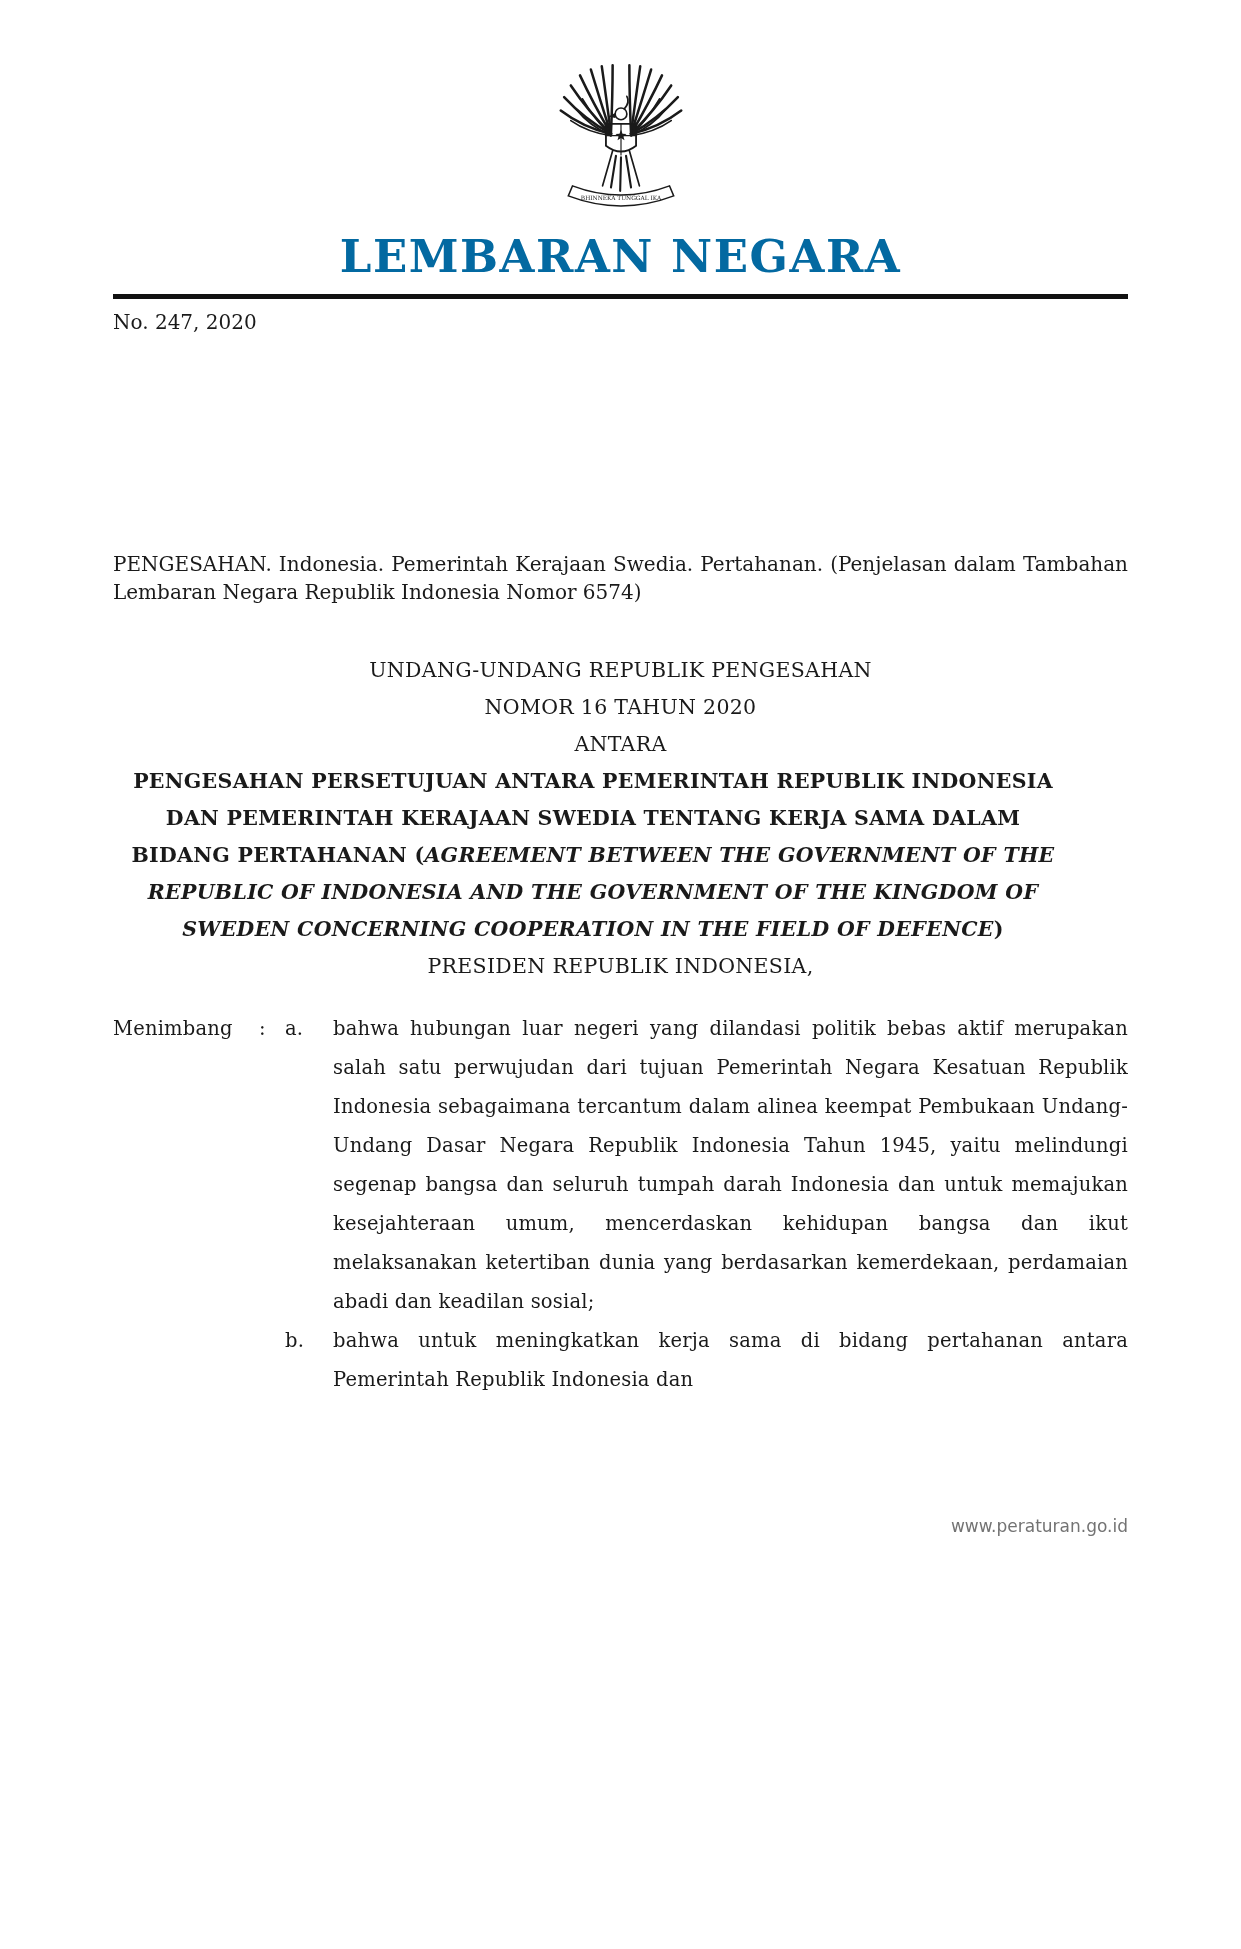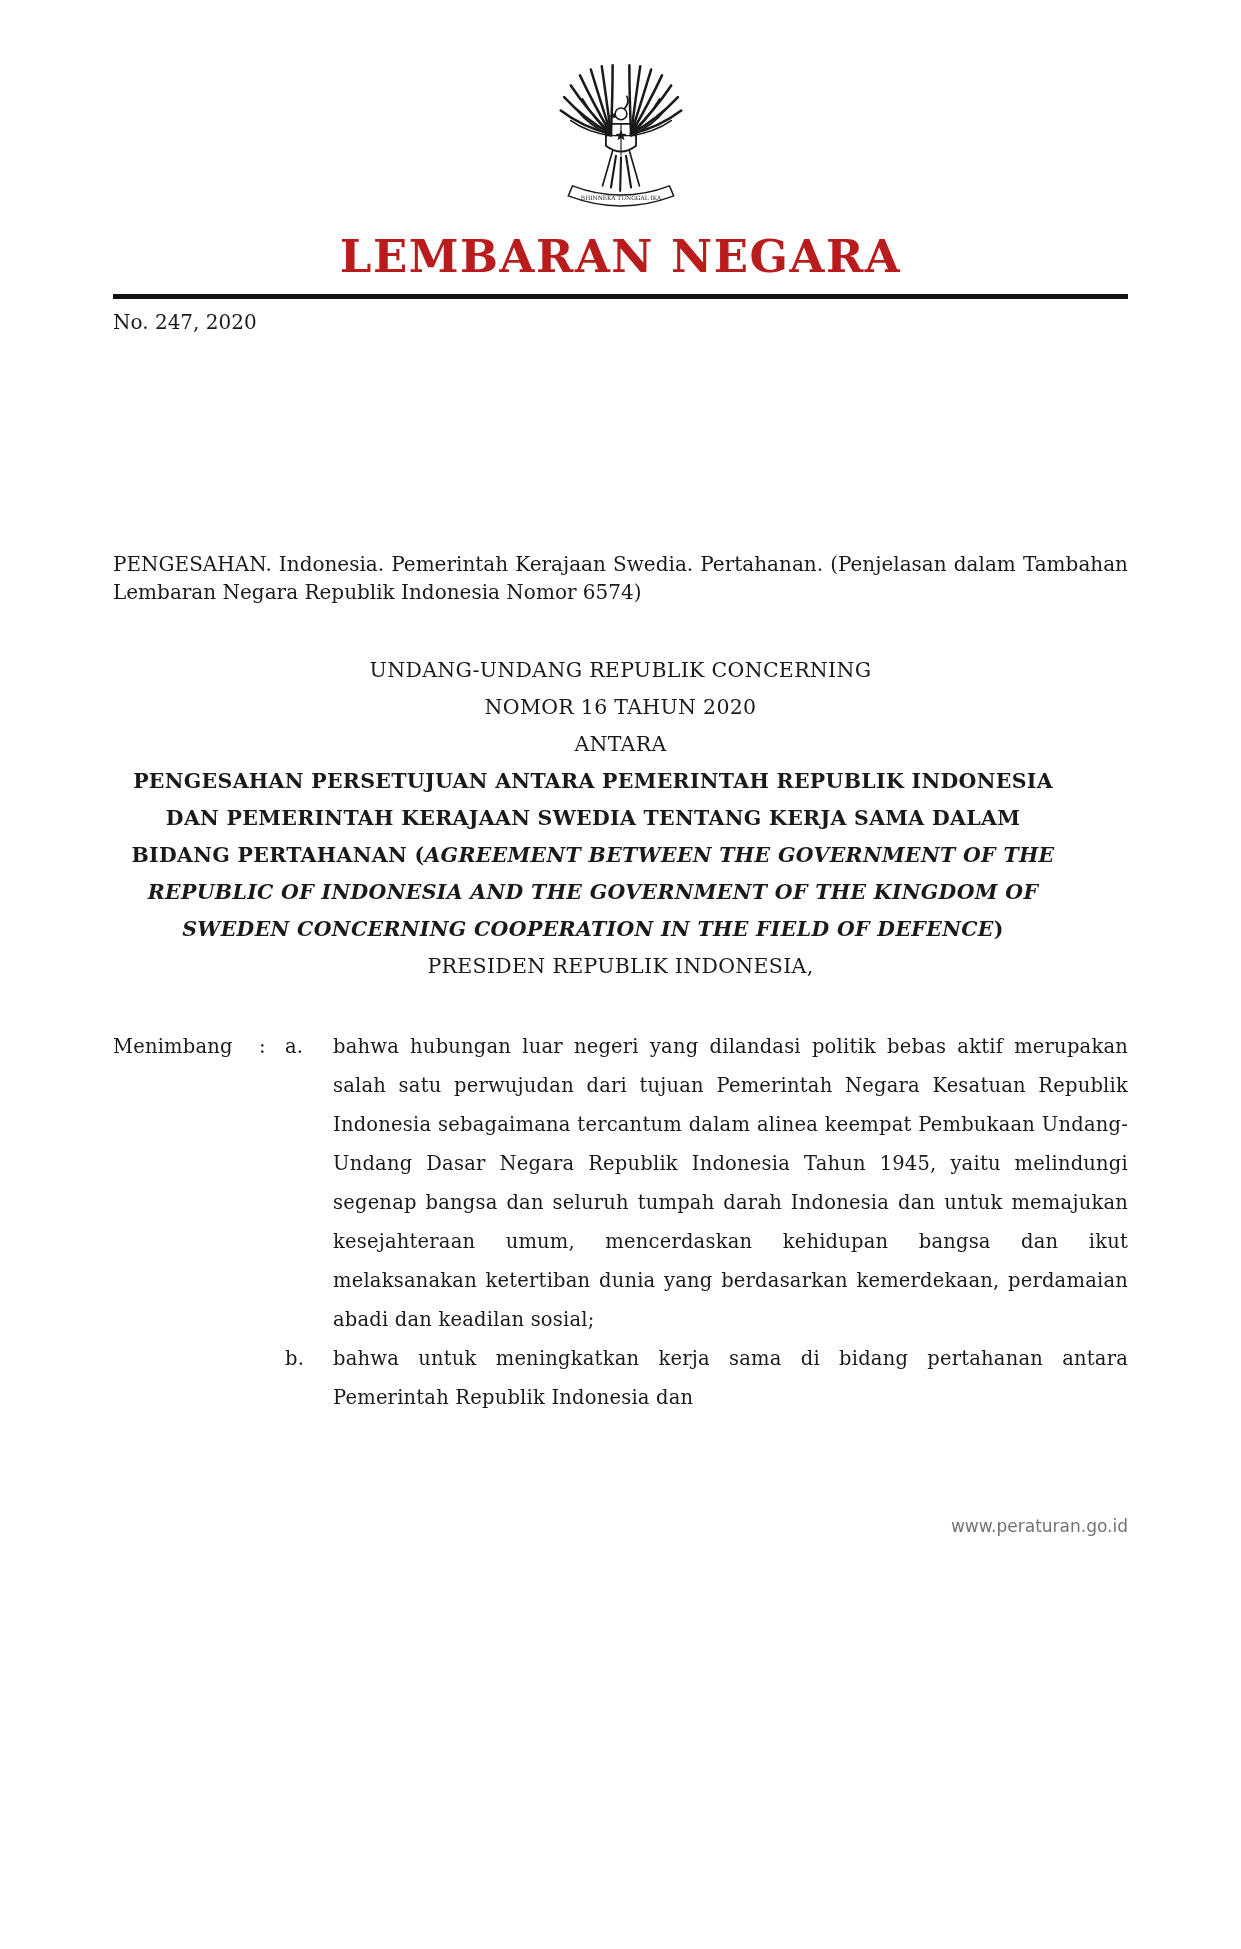--- a/index.html
+++ b/index.html
@@ -9,36 +9,36 @@
     background:#ffffff; color:#1a1a1a;
     font-family:"DejaVu Serif","Liberation Serif",serif;
     overflow:hidden;
   }
   .content { padding:62px 113px 0 113px; }
 
   .emblem-wrap { text-align:center; }
   .emblem-wrap svg { display:block; margin:0 auto; }
 
   .masthead { margin-top:8px; text-align:center; font-weight:700;
-    font-size:45px; line-height:1.25; letter-spacing:1.5px; color:#b91c1c; }
+    font-size:45px; line-height:1.25; letter-spacing:1.5px; color:#0369a1; }
 
   .divider { margin-top:9px; height:5px; background:#111; }
 
   .header-row { display:flex; margin-top:9px; font-size:20px; line-height:1.4;flex-direction:column; }
   .issue-col { width:242px; flex:0 0 242px; }
   .abstract-col { flex:1; text-align:justify; }
 
   .heading-block { margin-top:46px; text-align:center; font-size:20.5px; }
   .heading-block p { line-height:37px; margin:0; letter-spacing:0.3px; }
   .law-title { max-width:960px; margin:0 auto;font-weight:bold; }
   .law-title .en { font-style:italic; }
   .invocation { margin-top:36px; }
   .authority { margin-top:34px; }
 
-  .considerations { margin-top:42px; display:grid;
+  .considerations { margin-top:24px; display:grid;
     grid-template-columns:146px 26px 48px 1fr;
     font-size:19.5px; line-height:39px; letter-spacing:0.2px; }
   .c-label { grid-column:1; }
   .c-sep   { grid-column:2; }
   .c-marker{ grid-column:3; }
   .c-text  { grid-column:4; text-align:justify; }
 
   .footer-url {
     position:absolute; right:113px; top:1516px;
     font-family:"DejaVu Sans","Liberation Sans",sans-serif;
@@ -115,21 +115,21 @@
     </div>
 
     <div class="divider"></div>
 
     <div class="header-row">
       <div class="issue-col">No. 247, 2020</div>
       <div class="abstract-col">PENGESAHAN. Indonesia. Pemerintah Kerajaan Swedia. Pertahanan. (Penjelasan dalam Tambahan Lembaran Negara Republik Indonesia Nomor 6574)</div>
     </div>
 
     <div class="heading-block">
-      <p>UNDANG-UNDANG REPUBLIK CONCERNING</p>
+      <p>UNDANG-UNDANG REPUBLIK PENGESAHAN</p>
       <p>NOMOR 16 TAHUN 2020</p>
       <p>ANTARA</p>
       <p class="law-title"><span>PENGESAHAN PERSETUJUAN ANTARA PEMERINTAH REPUBLIK INDONESIA DAN PEMERINTAH KERAJAAN SWEDIA TENTANG KERJA SAMA DALAM BIDANG PERTAHANAN (</span><span class="en">AGREEMENT BETWEEN THE GOVERNMENT OF THE REPUBLIC OF INDONESIA AND THE GOVERNMENT OF THE KINGDOM OF SWEDEN CONCERNING COOPERATION IN THE FIELD OF DEFENCE</span><span>)</span></p>
       <p class="authority">PRESIDEN REPUBLIK INDONESIA,</p>
     </div>
 
     <div class="considerations">
       <div class="c-label">Menimbang</div>
       <div class="c-sep">:</div>
       <div class="c-marker">a.</div>

